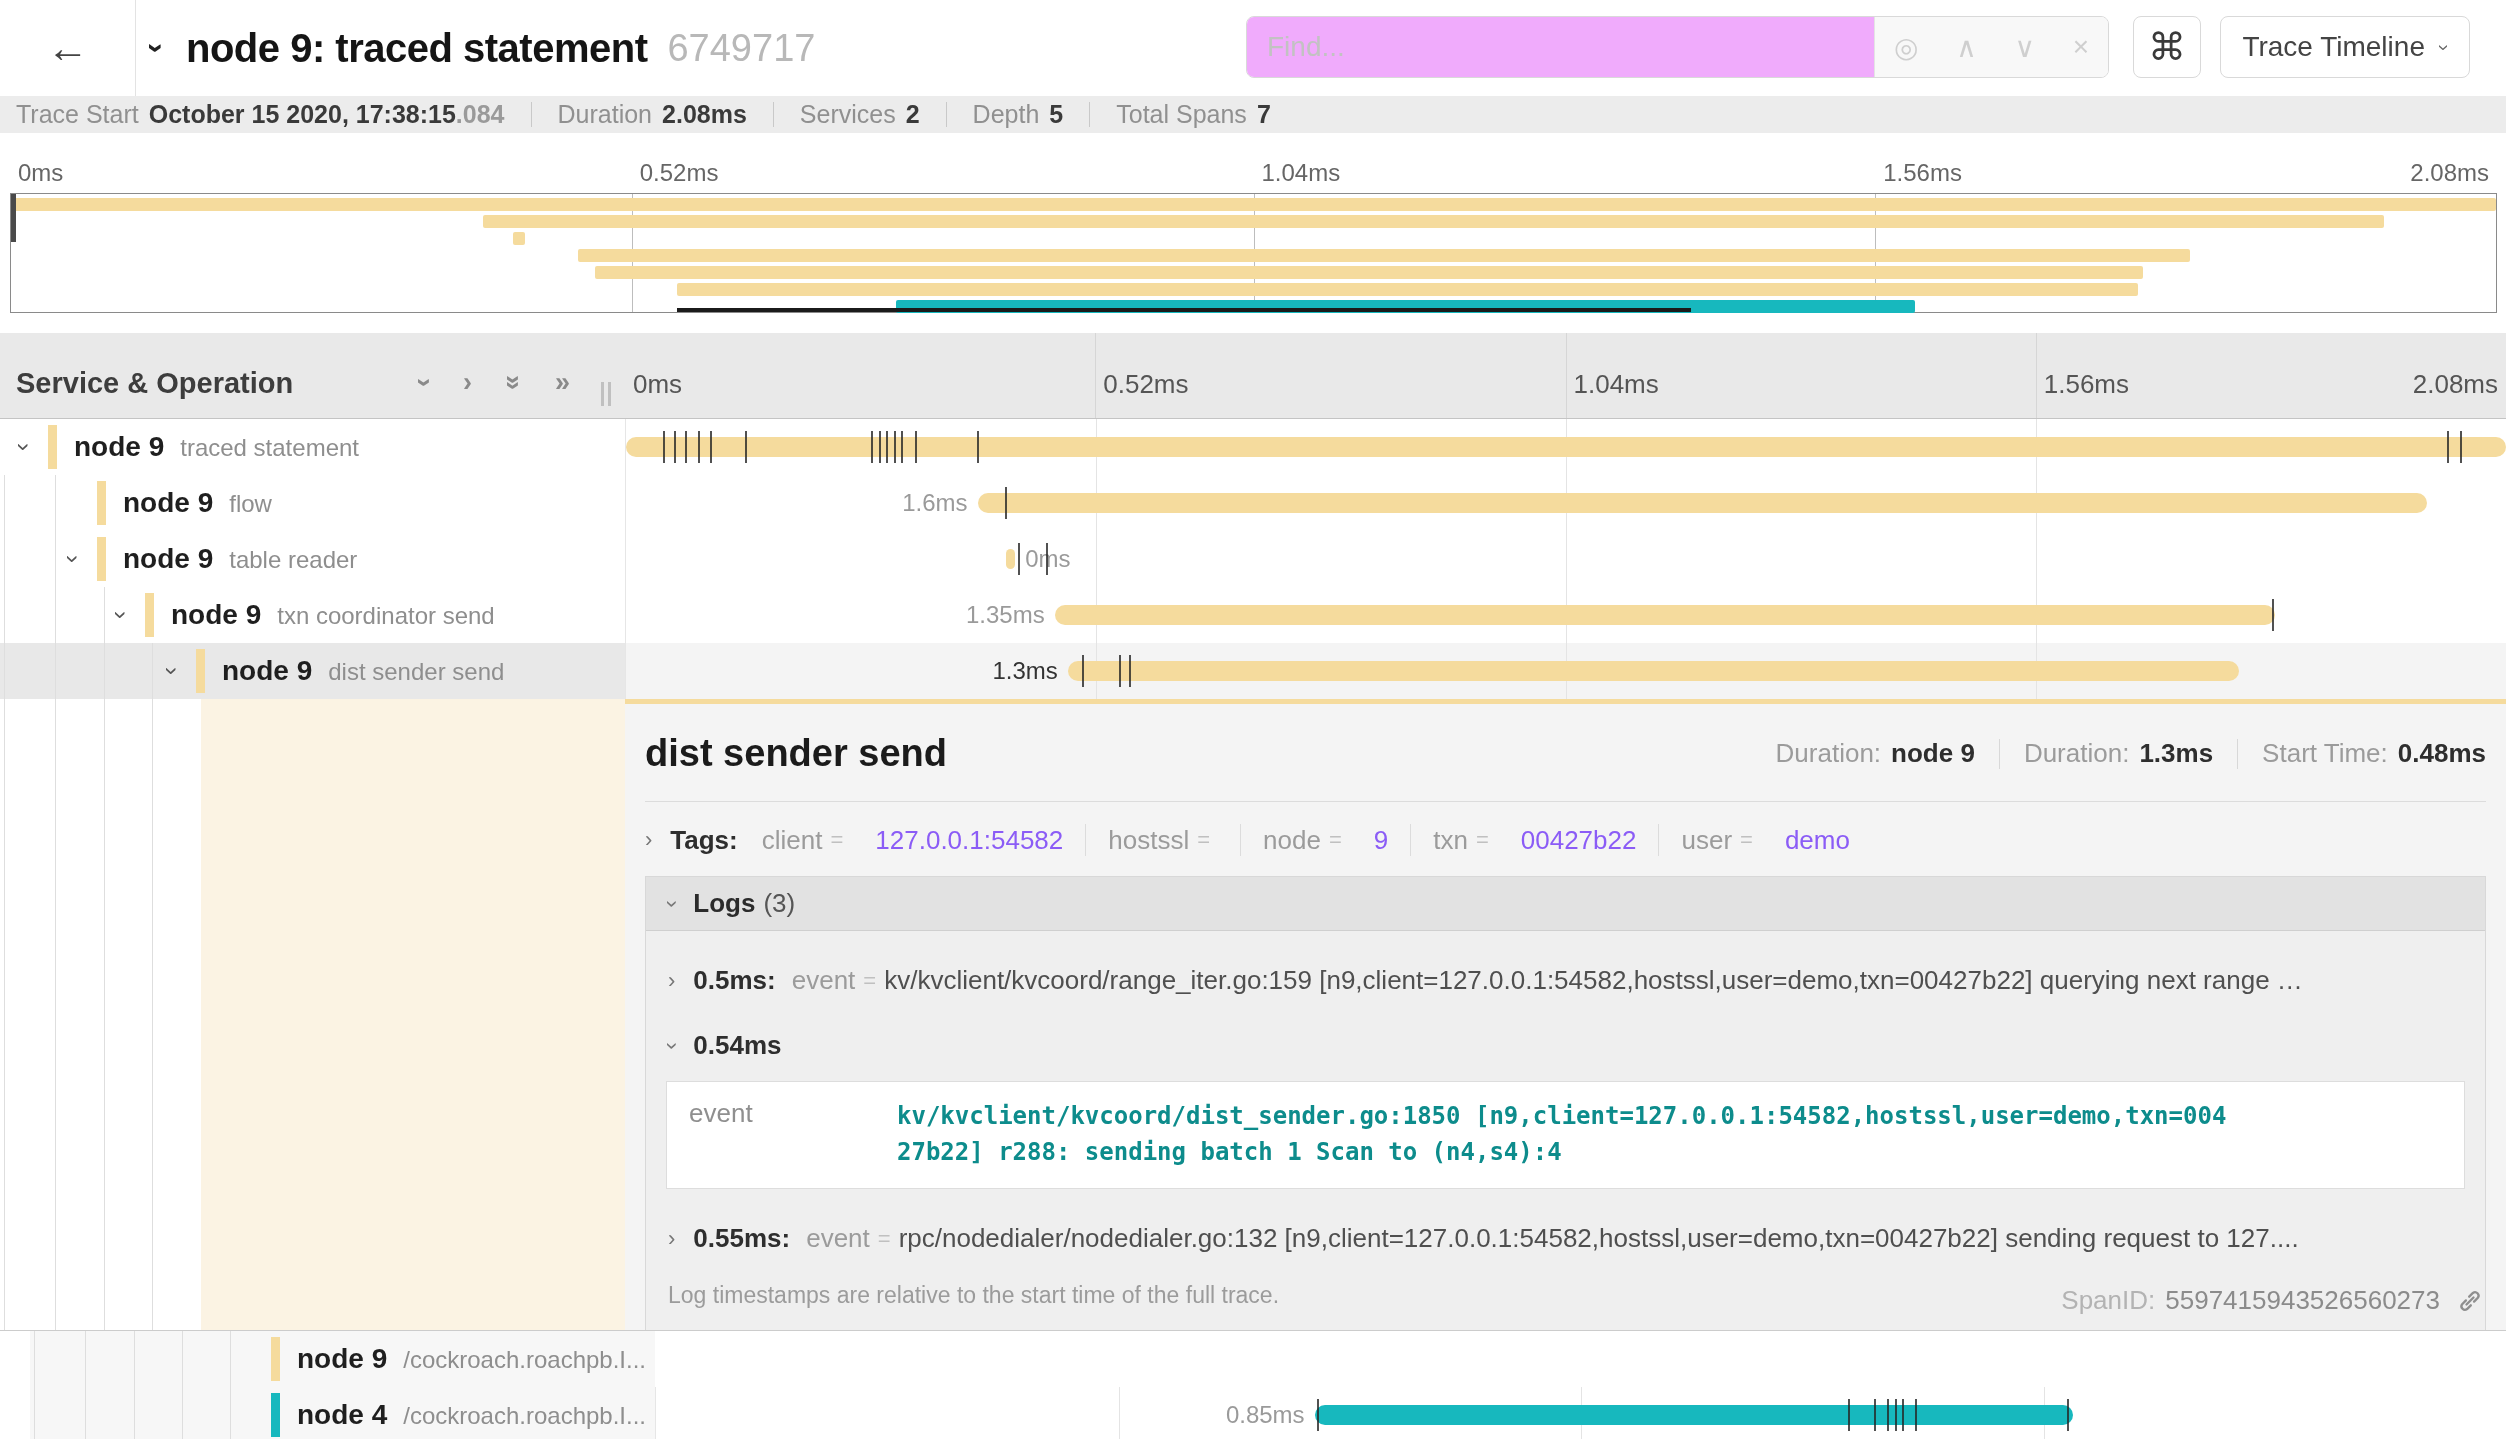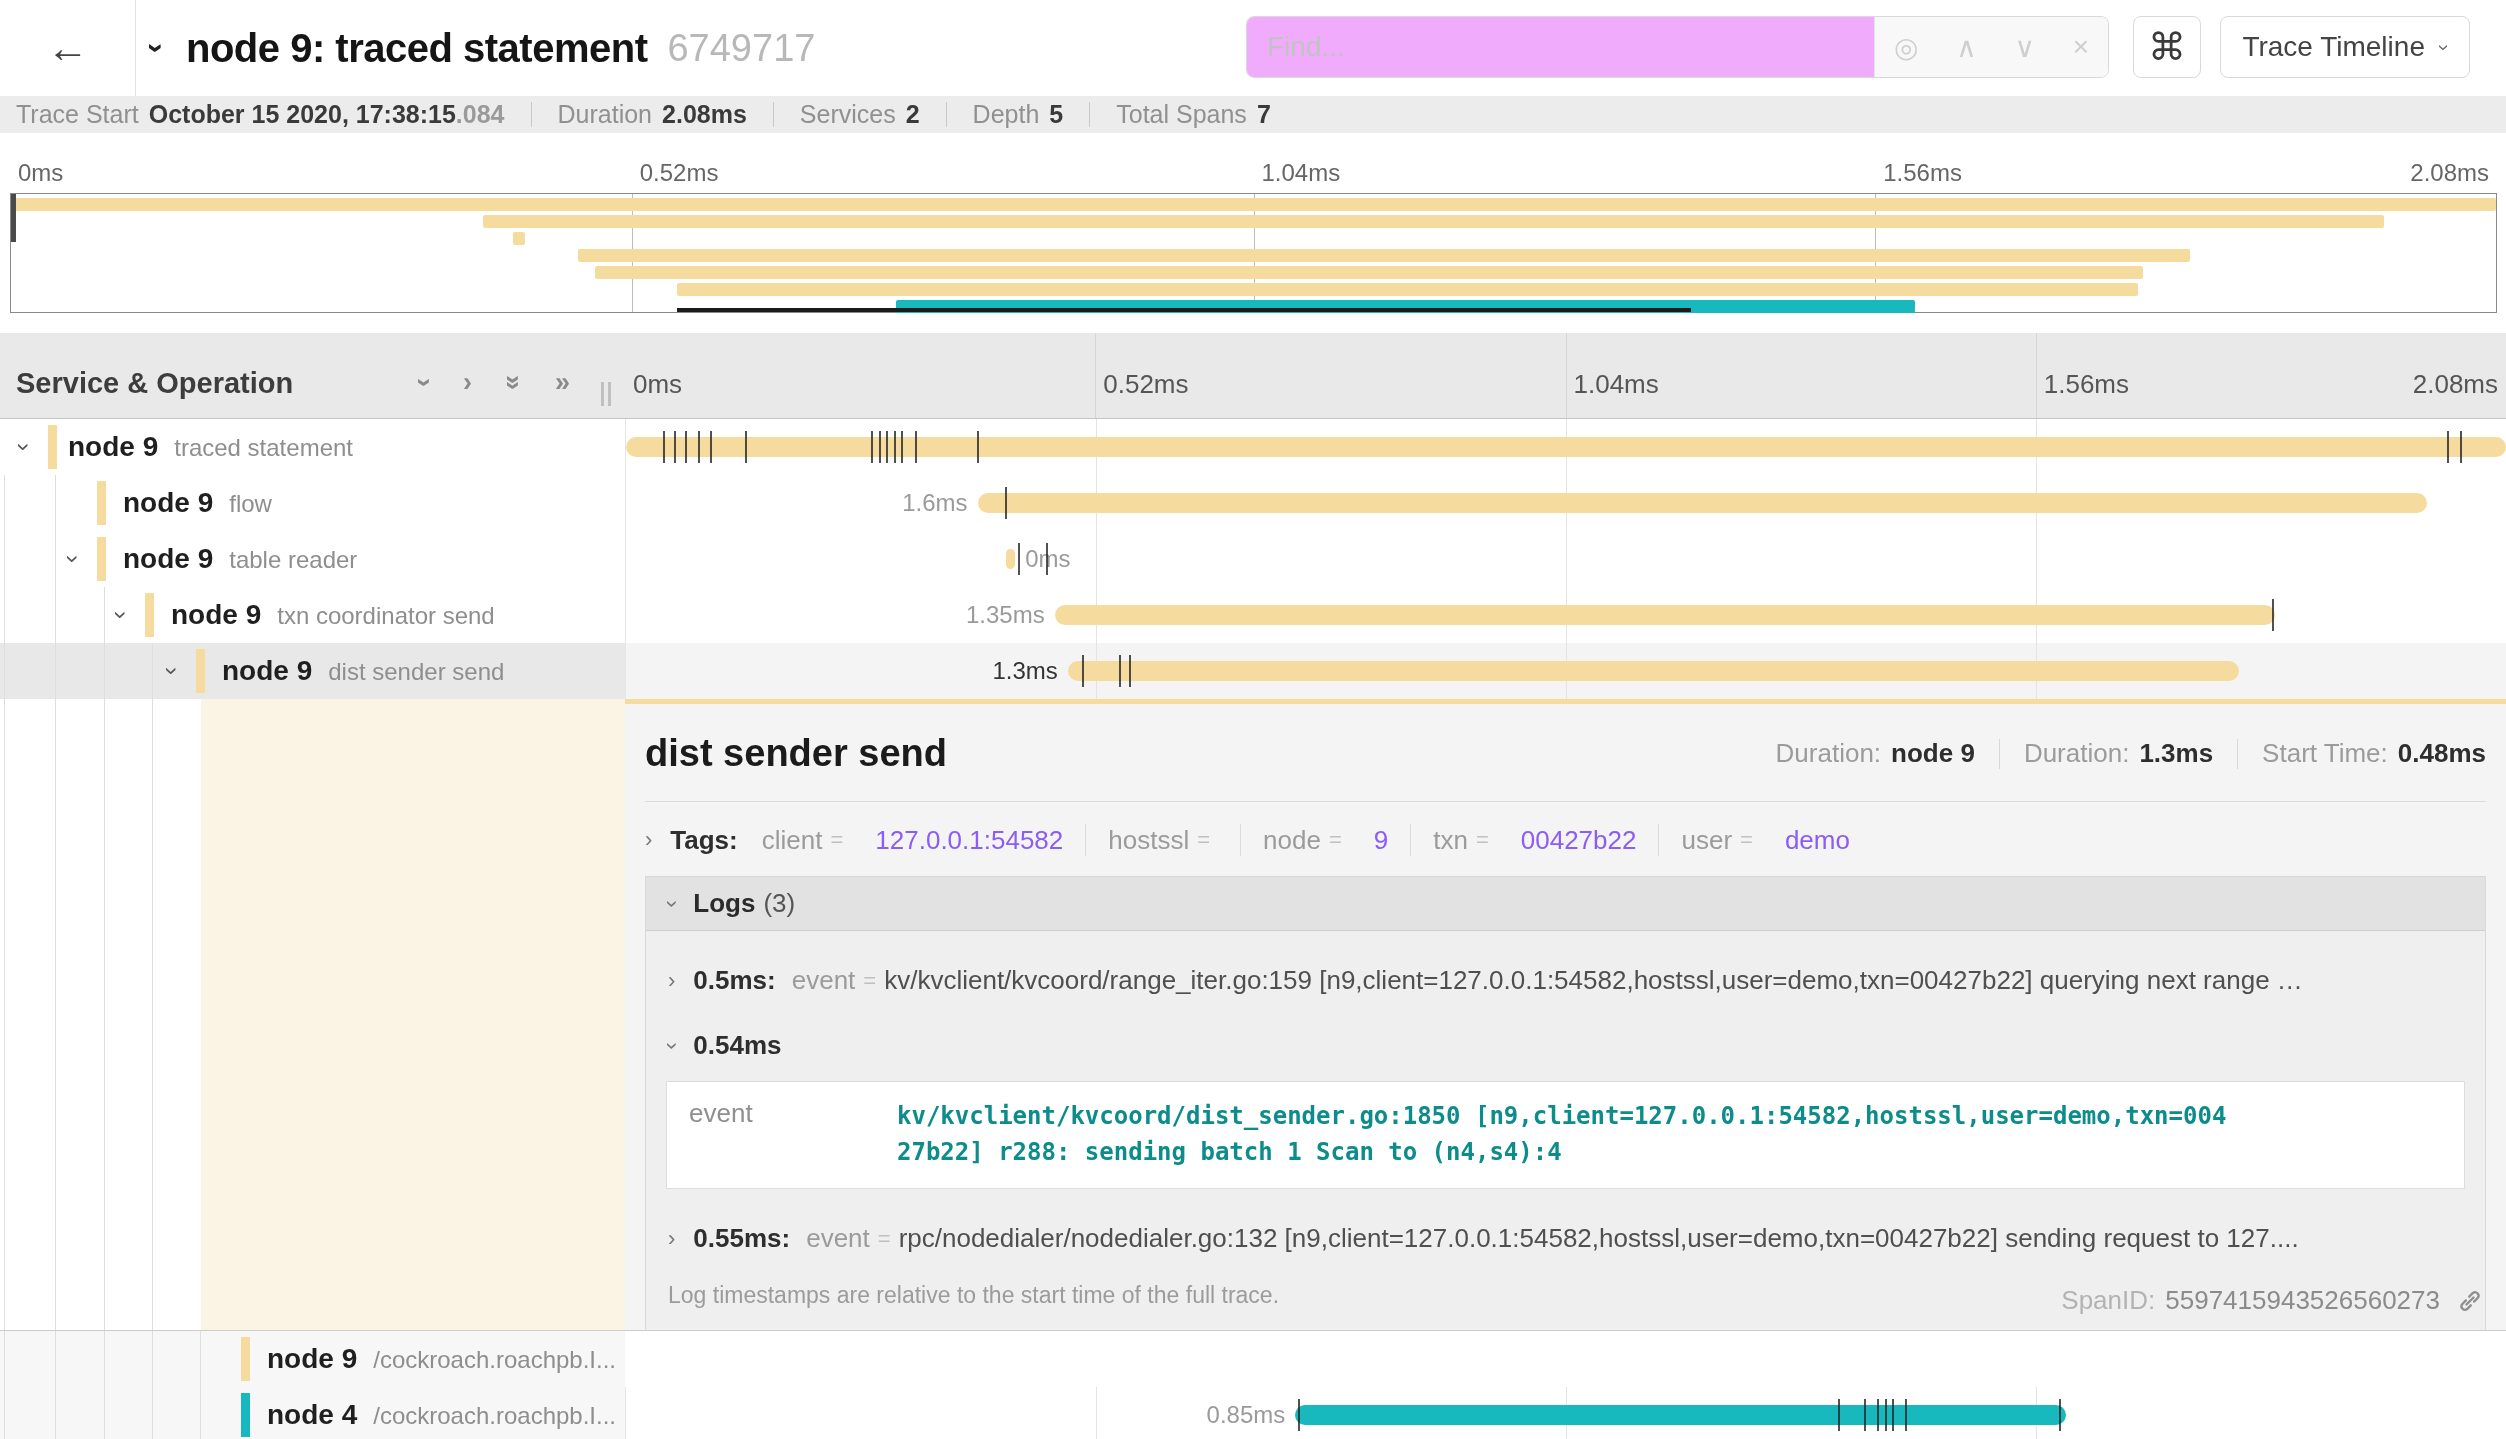--- a/index.html
+++ b/index.html
@@ -49,21 +49,21 @@
   .rot { transform:rotate(90deg); display:inline-block; }
   .col-divider { position:absolute; left:601px; bottom:12px; display:flex; gap:4px; cursor:col-resize; }
   .col-divider i { display:block; width:3px; height:24px; background:#c0c0c0; }
   .gh-right { flex:1; position:relative; }
   .gh-right .tick-label { bottom:18px; font-size:26px; color:#555; }
   .gh-right .vgrid { background:#d6d6d6; }
 
   
   .rows { position:relative; overflow:hidden; }
   .rows-top { height:280px; }
-  .rows-bottom { height:108px; }
+  .rows-bottom { height:108px;padding-left:30px; }
   .srow { height:56px; display:flex; }
   .srow-left { width:625px; position:relative; overflow:hidden; background:#fff; }
   .rows-bottom .srow-left { background:#f7f7f7; }
   .srow.selected .srow-left { background:#e8e8e8; }
   .srow-right { flex:1; position:relative; border-left:1px solid #e6e6e6; background:#fff; }
   .srow.selected .srow-right { background:#f4f4f4; }
   .srow-right .vgrid { background:#e4e4e4; }
   .guide { position:absolute; top:0; bottom:0; width:1px; background:#dedede; }
   .tchev { position:absolute; top:0; height:56px; line-height:56px; font-size:24px; color:#555; cursor:pointer; }
   .colorbar { position:absolute; top:6px; width:9px; height:44px; }
@@ -210,21 +210,21 @@
         <div class="vgrid" style="left: 50%;"></div>
         <div class="vgrid" style="left: 75%;"></div>
       </div>
   </div>
 
   <div class="rows rows-top" id="rowsTop">
       <div class="srow">
         <div class="srow-left">
           <div class="tchev" style="left: 20px;"><span class="rot">›</span></div>
           <div class="colorbar" style="left: 48px; background: rgb(245, 219, 157);"></div>
-          <div class="svc-line" style="left: 68px;"><span class="svc">node 9</span><span class="op">traced statement</span></div>
+          <div class="svc-line" style="left: 74px;"><span class="svc">node 9</span><span class="op">traced statement</span></div>
         </div>
         <div class="srow-right">
           <div class="vgrid" style="left: 25%;"></div>
           <div class="vgrid" style="left: 50%;"></div>
           <div class="vgrid" style="left: 75%;"></div>
           <div class="bar" style="left: 0%; width: 100%; background: rgb(245, 219, 157);"></div>
           <div class="btick" style="left: calc(2% - 1px);"></div>
           <div class="btick" style="left: calc(2.6% - 1px);"></div>
           <div class="btick" style="left: calc(3.2% - 1px);"></div>
           <div class="btick" style="left: calc(3.9% - 1px);"></div>

